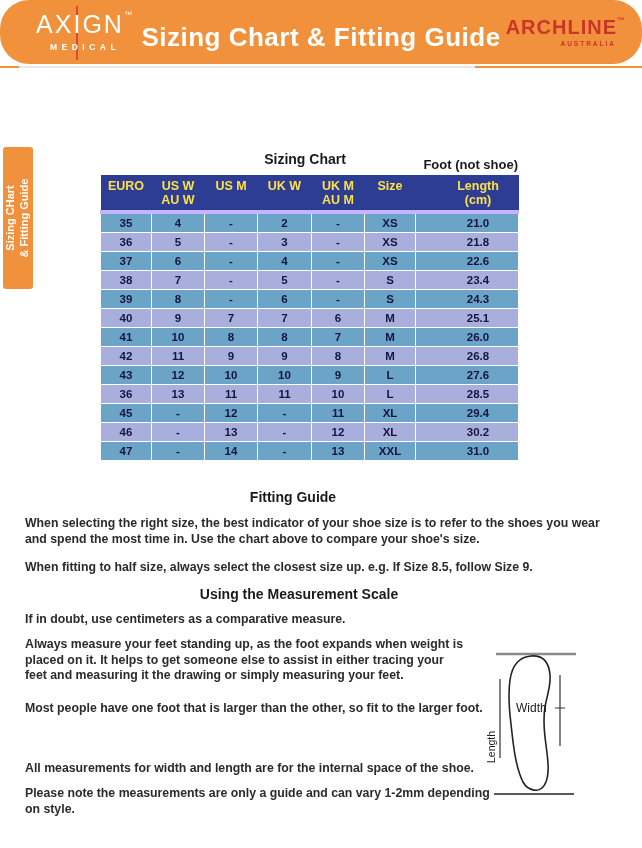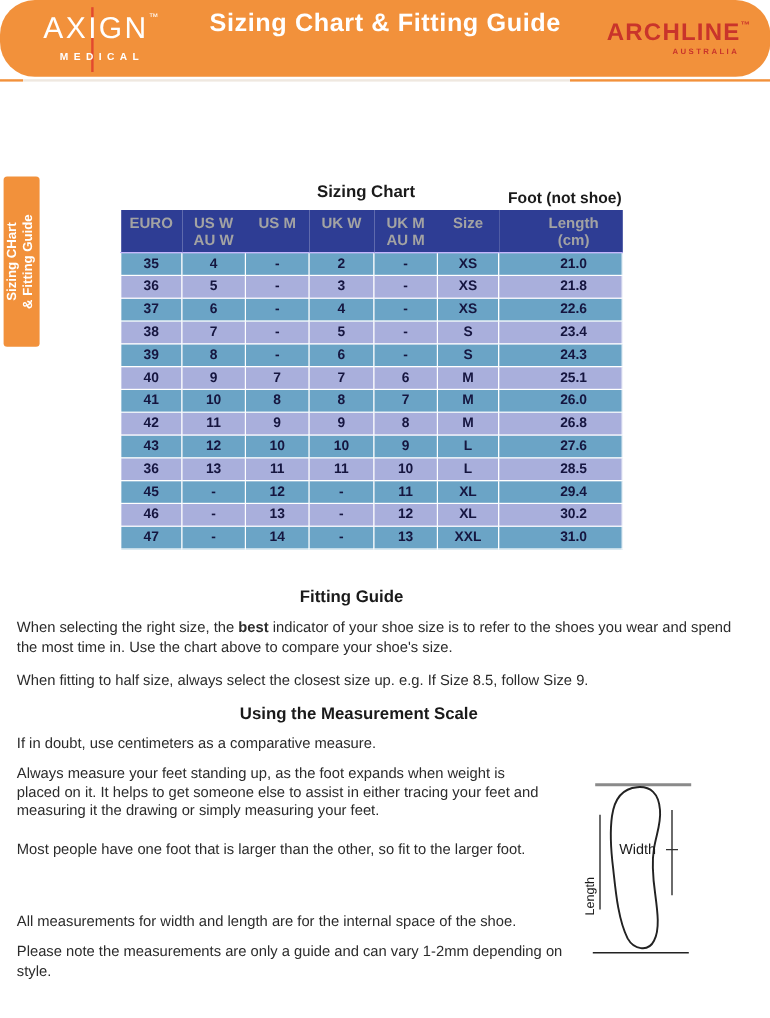--- a/index.html
+++ b/index.html
@@ -45,22 +45,22 @@
   .axign-name sup { font-size: 8px; vertical-align: top; }
   .axign-sub {
     color: #fff; font-size: 8.5px; font-weight: bold;
     letter-spacing: 4.5px; margin-top: 3px; position: relative; z-index: 2;
   }
   .axign-line {
     position: absolute; left: 46px; top: -4px;
     width: 2px; height: 54px; background: var(--line-red); z-index: 1;
   }
   .banner-title {
-    position: absolute; left: 0; top: 8px; width: 642px;
-    text-align: center; color: #fff; font-size: 21px; font-weight: bold;
+    position: absolute; left: 0; top: 22px; width: 642px;
+    text-align: center; color: #fff; font-size: 26px; font-weight: bold;
     letter-spacing: 0.5px;
   }
   .archline { position: absolute; right: 16px; top: 16px; text-align: right; }
   .archline-name {
     color: var(--logo-red); font-size: 20px; font-weight: bold; letter-spacing: 1px;
   }
   .archline-name sup { font-size: 8px; vertical-align: top; }
   .archline-sub {
     color: var(--logo-red); font-size: 6.5px; font-weight: bold;
     letter-spacing: 2px; margin-top: 1px; padding-right: 10px;
@@ -88,25 +88,25 @@
   }
   .foot-label {
     position: absolute; right: 124px; top: 157px;
     font-size: 13px; font-weight: bold; color: #1a1a1a;
   }
   table.sizing {
     position: absolute; left: 100px; top: 175px;
     width: 418px; border-collapse: collapse; table-layout: fixed;
   }
   table.sizing th {
-    background: var(--navy); color: #a3a3a3;
+    background: var(--navy); color: #fde047;
     font-size: 12.5px; font-weight: bold;
     vertical-align: top; text-align: center;
     padding: 4px 0 3px 0; line-height: 14px;
-    border-bottom: 1px solid #c4b5fd;
+    border-bottom: 4px solid #c4b5fd;
   }
   table.sizing td {
     font-size: 11.5px; font-weight: bold; color: var(--cell-text);
     text-align: center; height: 18px; line-height: 18px;
     border: 1px solid #fff;
   }
   table.sizing tr.r-odd td { background: var(--row-blue); }
   table.sizing tr.r-even td { background: var(--row-lav); }
   table.sizing col.c1 { width: 51px; }
   table.sizing col.c2 { width: 53px; }
@@ -116,22 +116,22 @@
   table.sizing col.c6 { width: 51px; }
   table.sizing col.c7 { width: 103px; }
   table.sizing th:nth-child(7), table.sizing td:nth-child(7) { padding-left: 22px; }
 
   
   .h-center {
     position: absolute; left: 0; width: 586px; text-align: center;
     font-size: 14px; font-weight: bold; color: #1a1a1a;
   }
   .para {
-    position: absolute; left: 14px;
-    font-size: 12.3px; line-height: 15.5px; color: var(--body-text);
+    position: absolute; left: 25px;
+    font-size: 12.3px; line-height: 15.5px; color: var(--body-text); font-weight: bold;
   }
 
   
   .foot-diagram { position: absolute; left: 486px; top: 645px; }
 </style>
 </head>
 <body>
 
 <div class="banner">
   <div class="axign">

